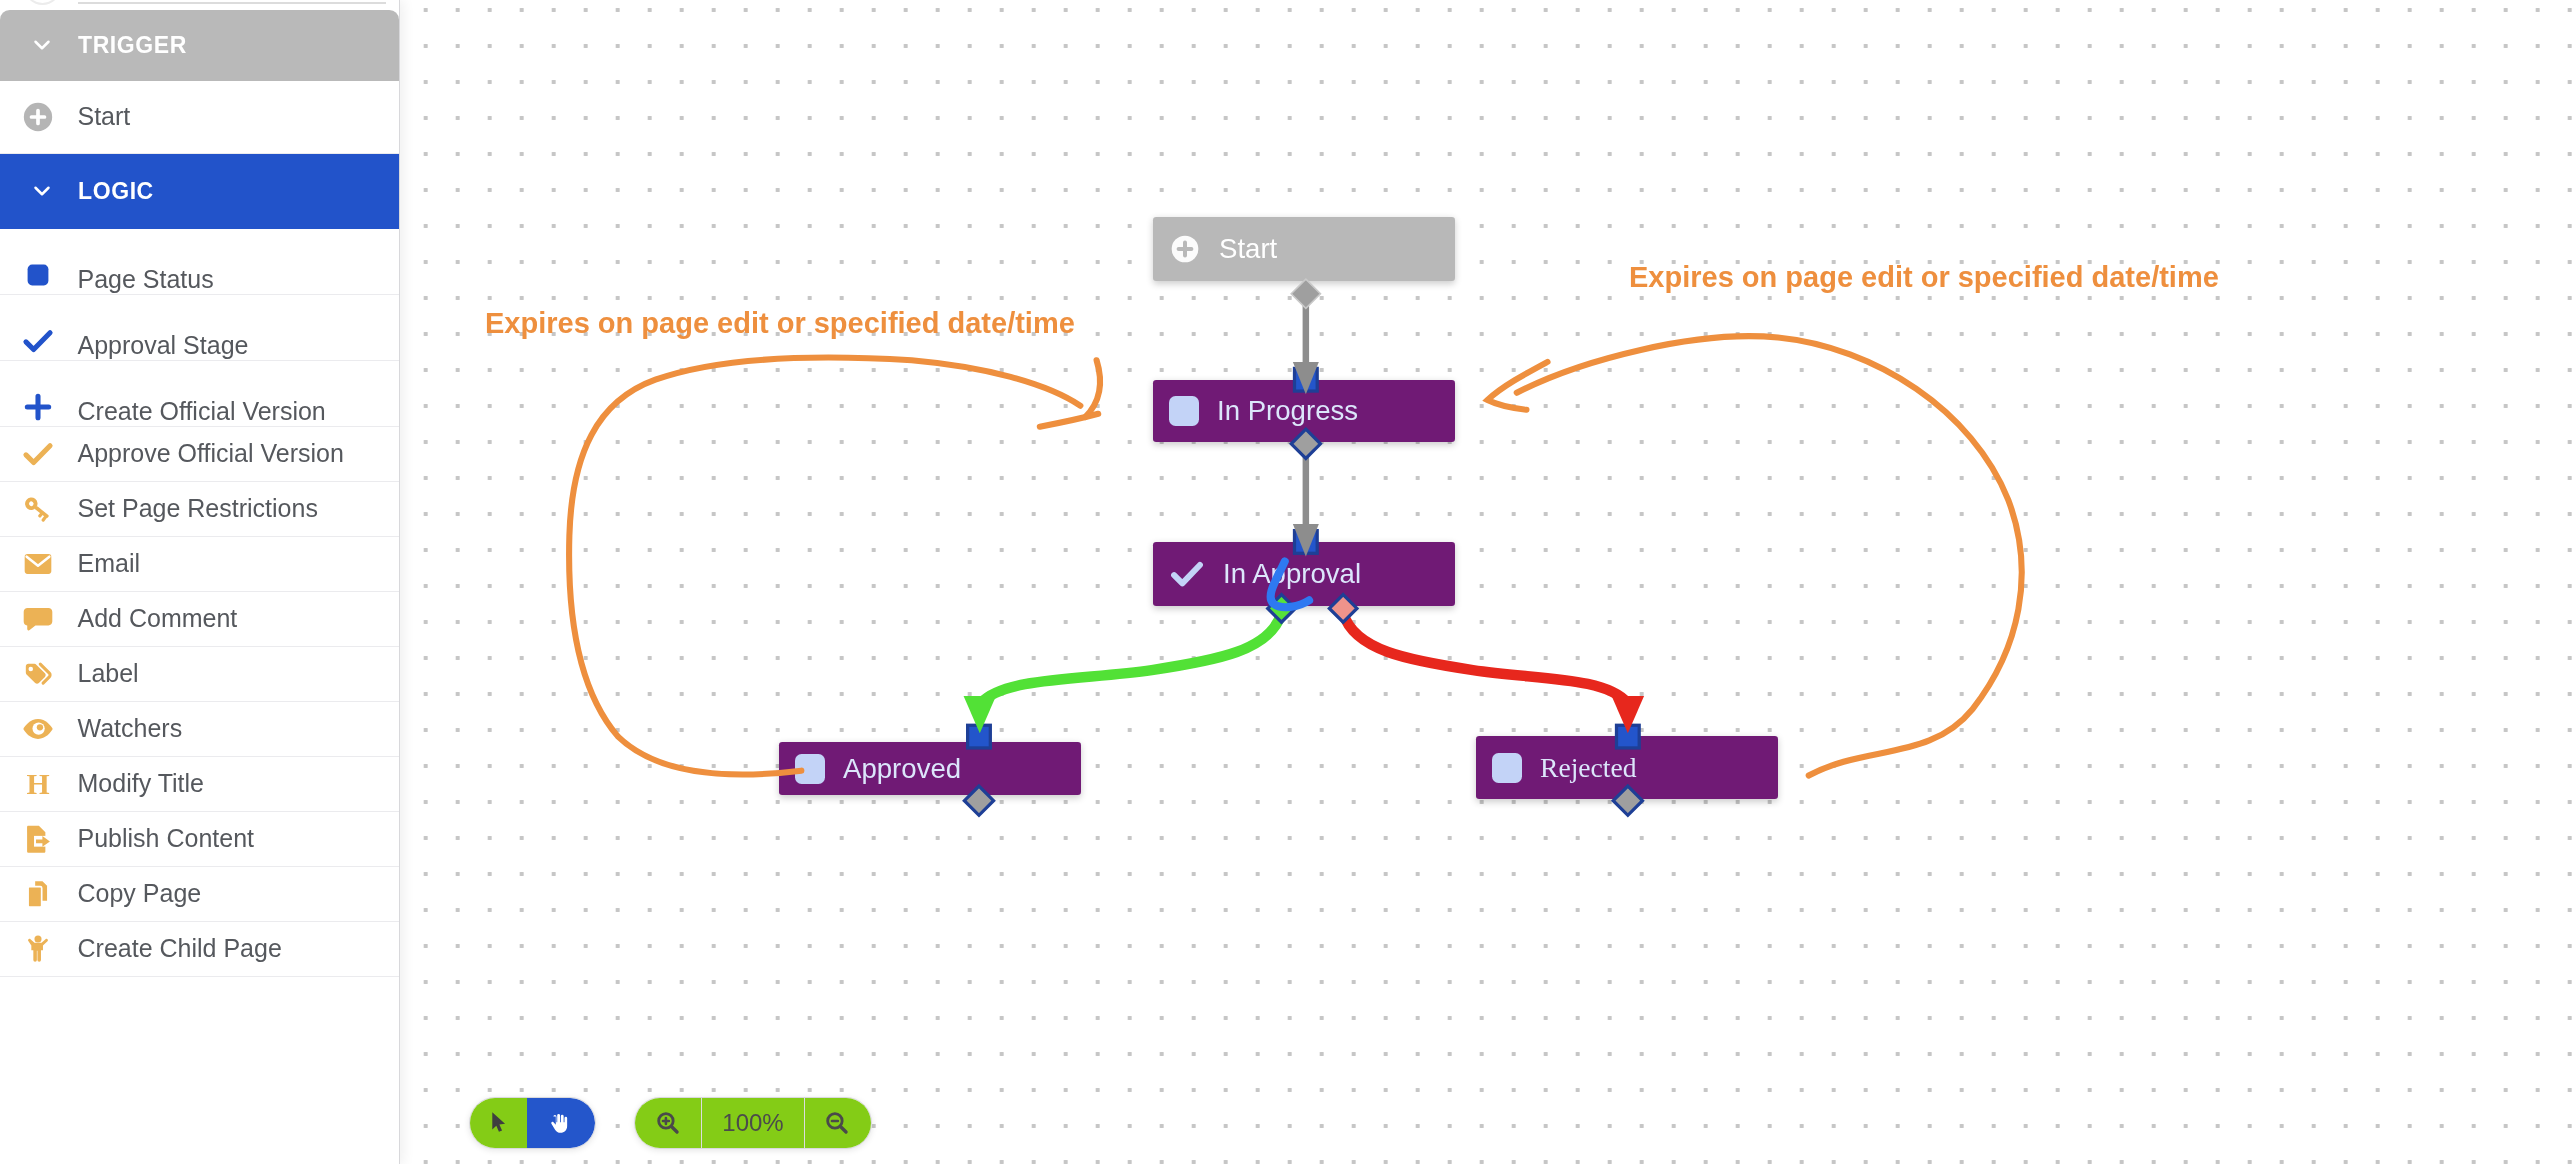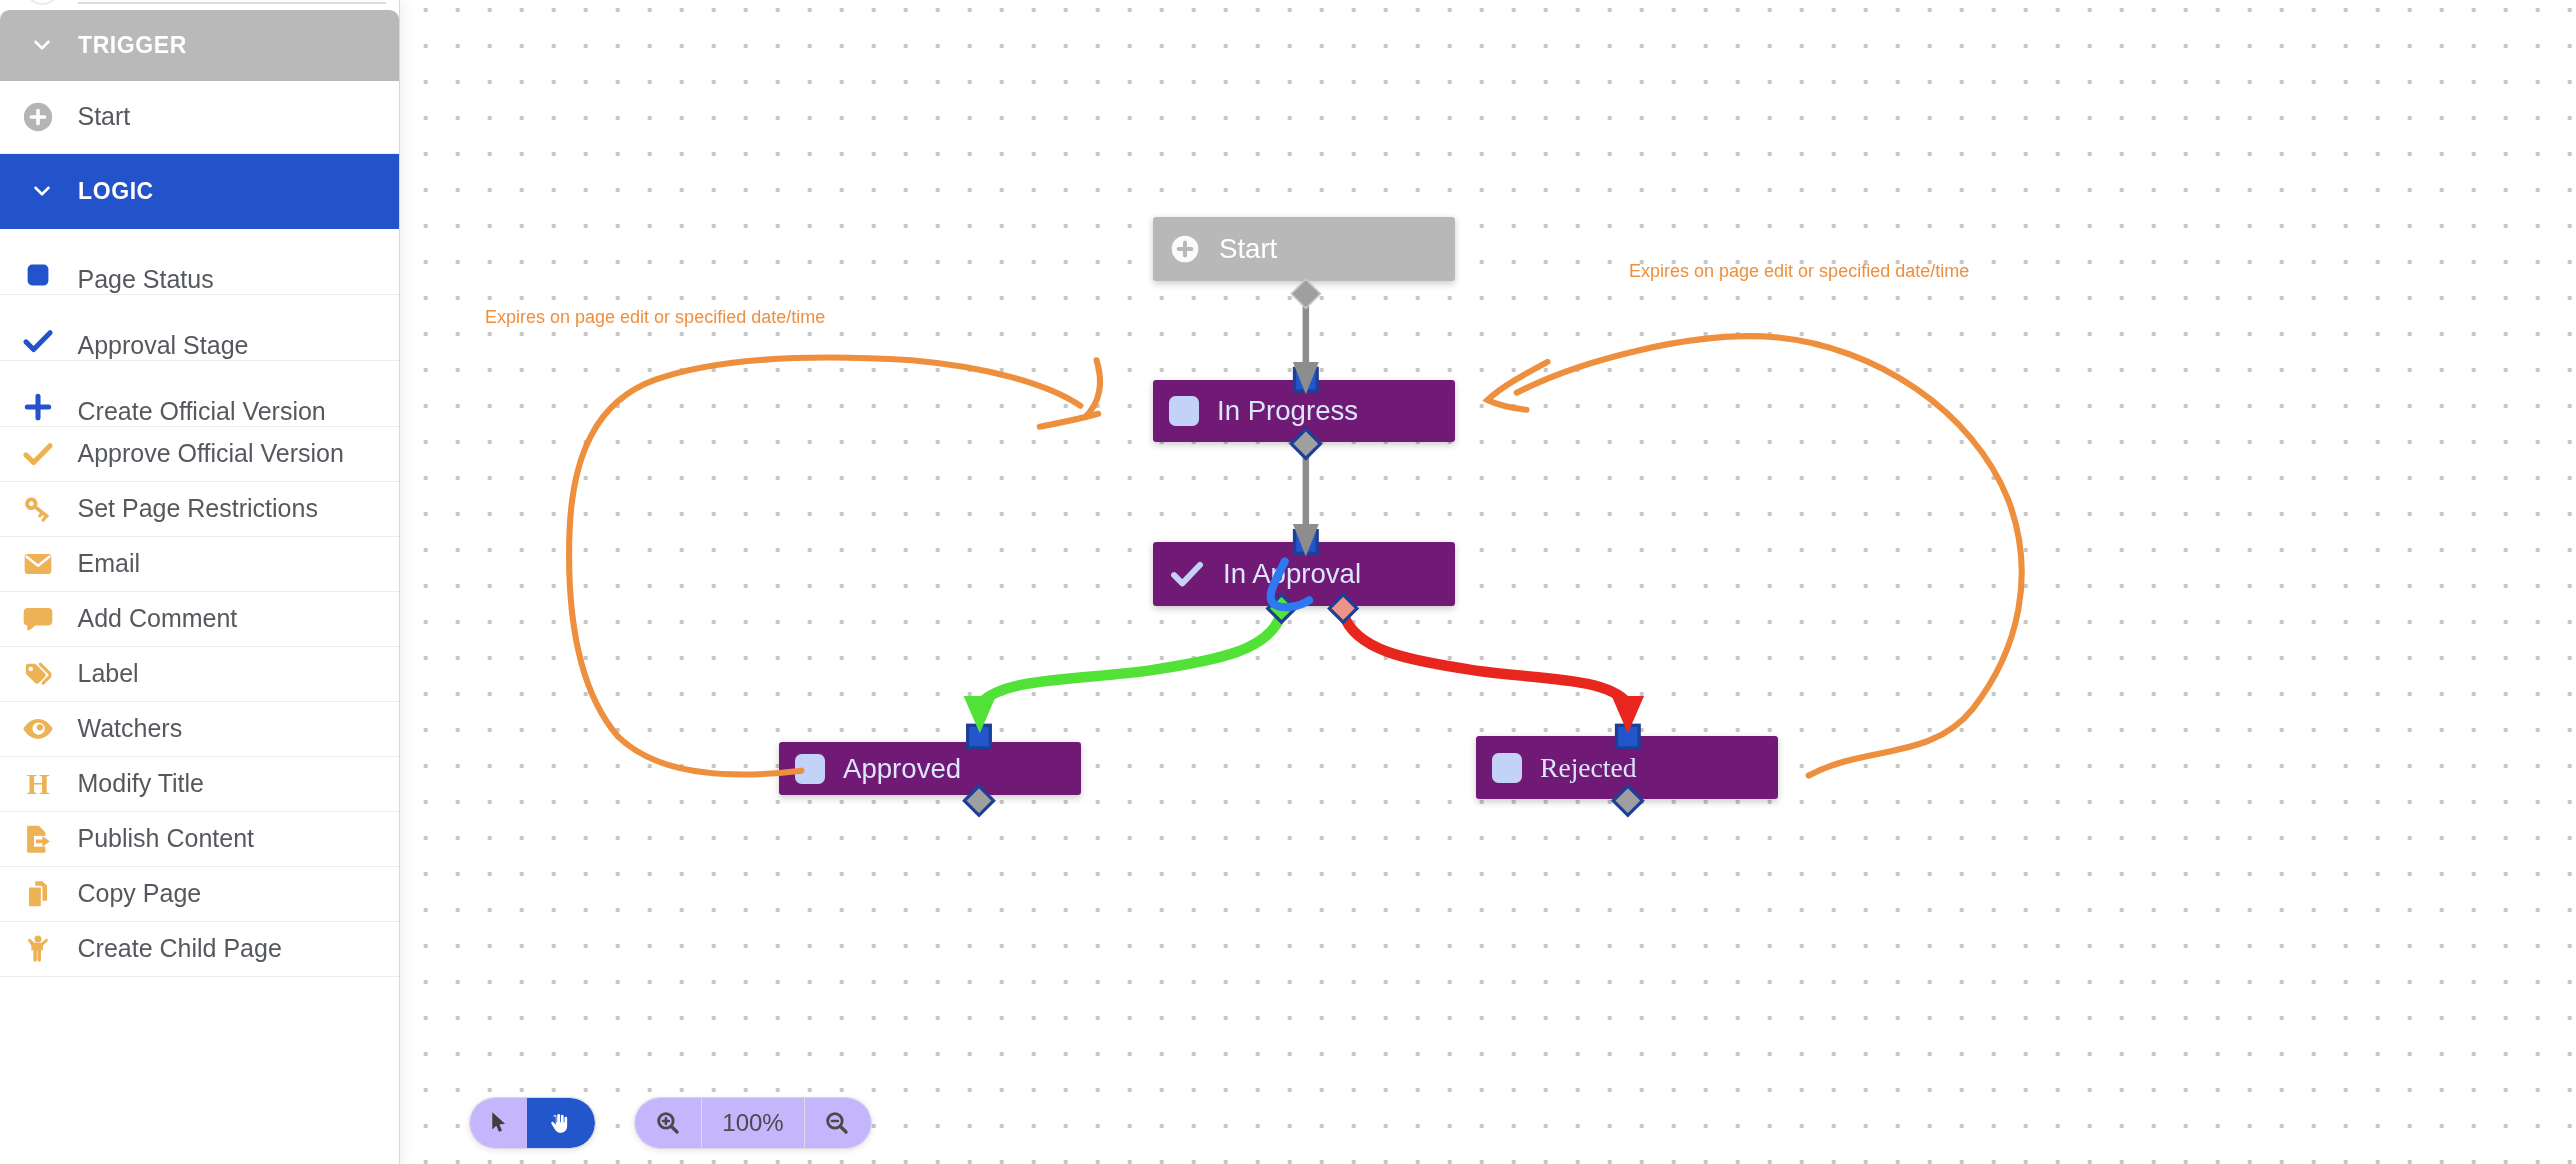--- a/index.html
+++ b/index.html
@@ -36,31 +36,31 @@
   
   .node { position:absolute; width:302px; display:flex; align-items:center; padding-left:16px; gap:18px;
           z-index:20; border-radius:3.2px; box-shadow:0 2.4px 7.3px rgba(0,0,0,.20); cursor:pointer; }
   .node-blue { background:#701a75; }
   .node-gray { background:#b8b8b8; }
   .node .nlabel { font-size:27.6px; color:#dce6fb; }
   .node-gray .nlabel { color:#ffffff; }
   .sq-icon { width:30px; height:30px; border-radius:6.5px; background:#c3d3f7; flex:0 0 30px; }
 
   
-  .ann-text { position:absolute; font-size:18px; font-weight:400; color:#ee8f3e; z-index:40; white-space:nowrap; }
+  .ann-text { position:absolute; font-size:29px; font-weight:700; color:#ee8f3e; z-index:40; white-space:nowrap; }
 
   
   .overlay { position:absolute; left:0; top:0; width:2576px; height:1165px; z-index:30; pointer-events:none; }
 
   
   .toolgroup { position:absolute; height:52px; background:#fff; border:1.6px solid #d9d9dd; border-radius:26px;
                display:flex; overflow:hidden; z-index:50; box-shadow:0 1.6px 6.5px rgba(0,0,0,.10); }
   .tg-cursor-hand { left:469px; top:1097px; width:127px; }
   .tg-zoom { left:634px; top:1097px; width:238px; }
-  .toolbtn { display:flex; align-items:center; justify-content:center; cursor:pointer; background:#c4b5fd; }
+  .toolbtn { display:flex; align-items:center; justify-content:center; cursor:pointer; background:#84cc16; }
   .toolbtn.sel { background:#2456cb; }
   .tb-cursor { width:57px; }
   .tb-hand { width:69px; border-radius:0 24px 24px 0; }
   .tb-zin { width:67px; }
   .tb-zlevel { width:104px; border-left:1.6px solid #dcdcdf; border-right:1.6px solid #dcdcdf;
                font-size:24px; color:#4b4b4b; }
   .tb-zout { width:67px; }
 </style>
 </head>
 <body>

